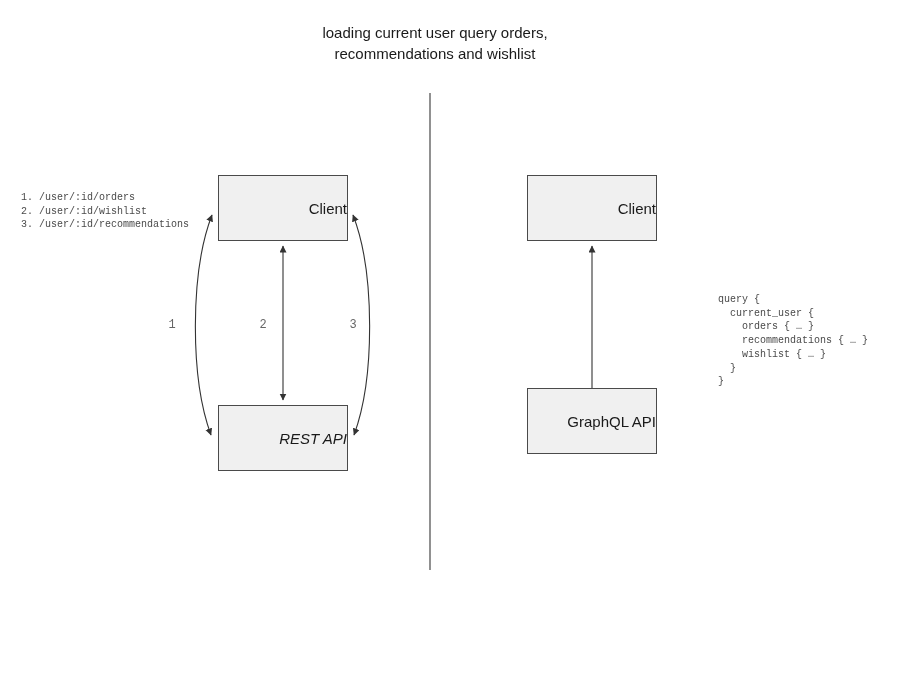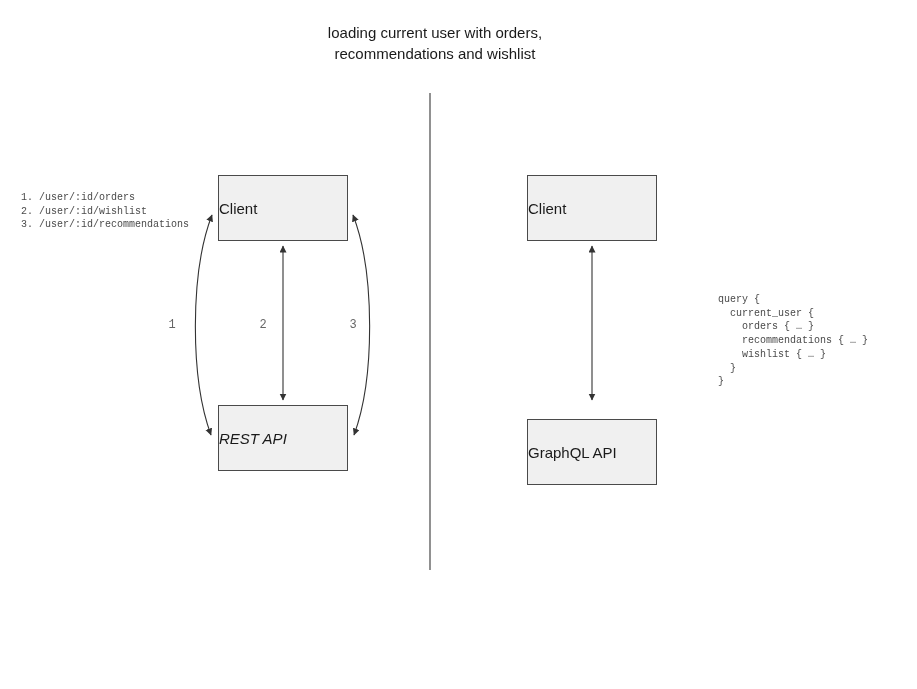--- a/index.html
+++ b/index.html
@@ -35,28 +35,28 @@
   }
   .node-box {
     position: absolute;
     width: 130px;
     height: 66px;
     background: #f0f0f0;
     border: 1px solid #4a4a4a;
     box-sizing: border-box;
     display: flex;
     align-items: center;
-    justify-content: flex-start;
+    justify-content: flex-end;
     font-size: 15px;
     color: #1a1a1a;
   }
   .box-client-left  { left: 218px; top: 175px; }
   .box-rest-api     { left: 218px; top: 405px; font-style: italic; }
   .box-client-right { left: 527px; top: 175px; }
-  .box-graphql-api  { left: 527px; top: 419px; }
+  .box-graphql-api  { left: 527px; top: 388px; }
   .mono-block {
     position: absolute;
     margin: 16px;
     font-family: "Liberation Mono", "DejaVu Sans Mono", monospace;
     font-size: 10px;
     line-height: 13.7px;
     color: #4a4a4a;
     white-space: pre;
   }
   .endpoints-list { left: 5px;  top: 175px; }
@@ -71,21 +71,21 @@
   }
   .num-1 { left: 162px; top: 318px; }
   .num-2 { left: 253px; top: 318px; }
   .num-3 { left: 343px; top: 318px; }
 </style>
 </head>
 <body>
 
 <div class="canvas">
 
-  <div class="diagram-title">loading current user with orders,
+  <div class="diagram-title">loading current user query orders,
 recommendations and wishlist</div>
 
   <svg class="arrows-layer" width="917" height="689" viewBox="0 0 917 689">
     <defs>
       <marker id="arrowhead" markerWidth="8" markerHeight="8" refX="6.5" refY="3.5" orient="auto-start-reverse" markerUnits="userSpaceOnUse">
         <path d="M0,0 L7,3.5 L0,7 Z" fill="#333333"></path>
       </marker>
     </defs>
 
     <line x1="430" y1="93" x2="430" y2="570" stroke="#555555" stroke-width="1.3"></line>

